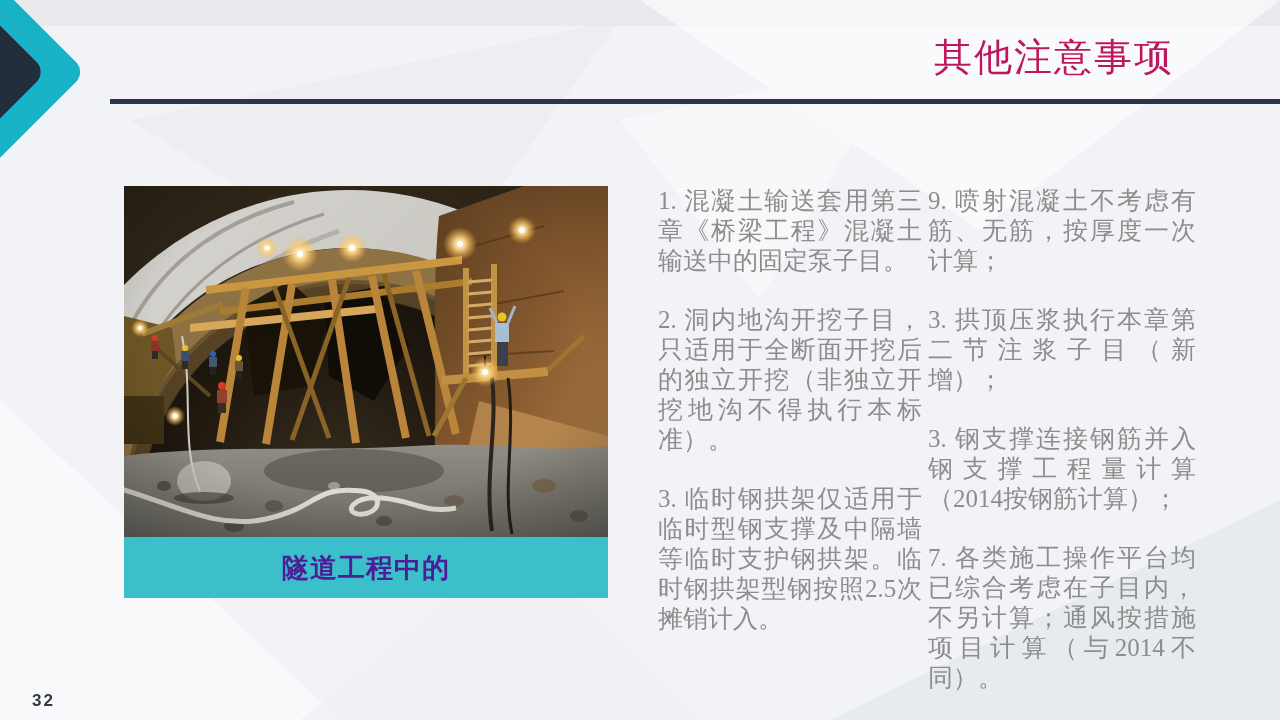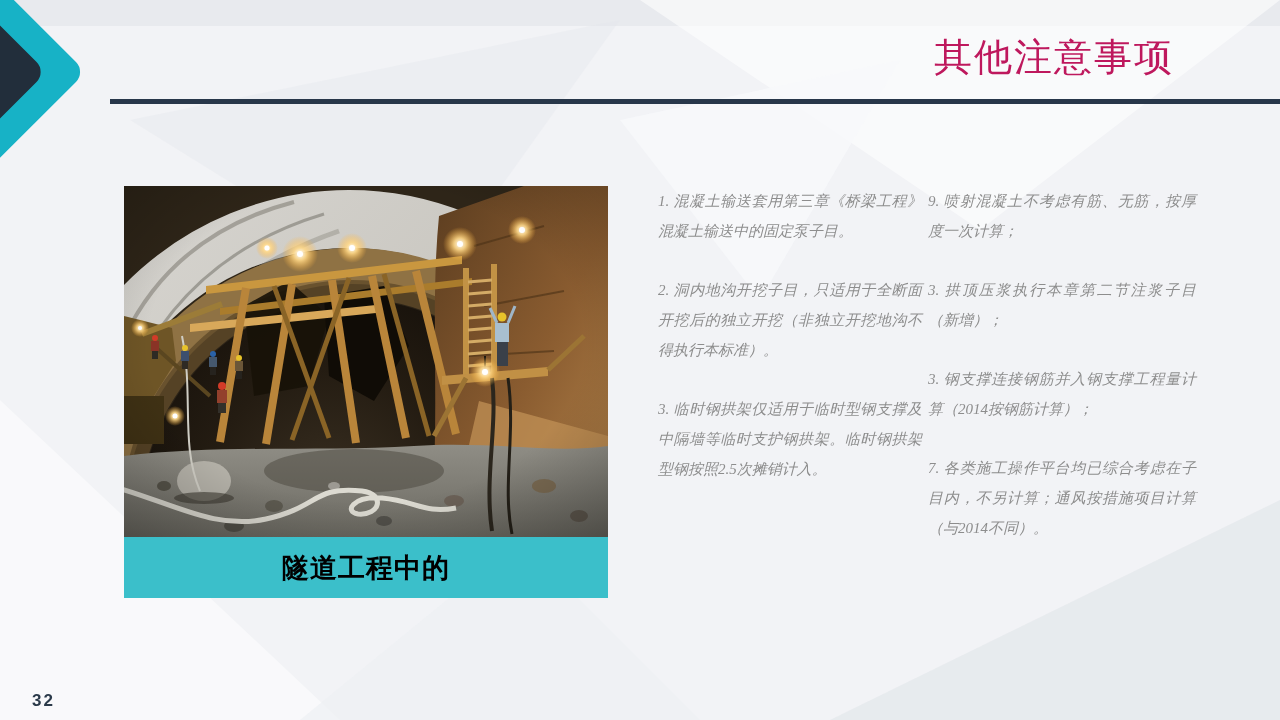--- a/index.html
+++ b/index.html
@@ -23,31 +23,31 @@
 
   .title-rule { position:absolute; left:110px; top:99px; width:1170px; height:5px; background:#28374a; }
   .slide-title {
     position:absolute; right:106px; top:32px; margin:0;
     font-size:38px; font-weight:400; letter-spacing:2px; color:#be185d;
   }
 
   .photo-card { position:absolute; left:124px; top:186px; width:484px; margin:0; }
   .photo-card svg { display:block; width:484px; height:351px; }
   .photo-caption {
-    height:61px; background:#3bbfca; color:#000000;
+    height:61px; background:#3bbfca; color:#4c1d95;
     display:flex; align-items:center; justify-content:center; white-space:nowrap;
   }
   .caption-main { font-size:27px; font-weight:bold; letter-spacing:1px; }
   .caption-sub  { font-size:19px; letter-spacing:1px; }
 
   .notes-col {
     position:absolute; top:186px;
     font-family:"Liberation Serif","DejaVu Serif",serif;
-    font-size:15px; line-height:30px; color:#8d8d8d;
-    text-align:justify; text-justify:inter-character;font-style:italic;
+    font-size:25px; line-height:30px; color:#8d8d8d;
+    text-align:justify; text-justify:inter-character;
   }
   .notes-col-1 { left:658px; width:264px; }
   .notes-col-2 { left:928px; width:268px; }
   .notes-col p { margin:0 0 29px 0; }
 
   .page-number {
     position:absolute; left:32px; top:691px;
     font-size:17px; font-weight:bold; letter-spacing:2px; color:#2b3a4a;
   }
 </style>

